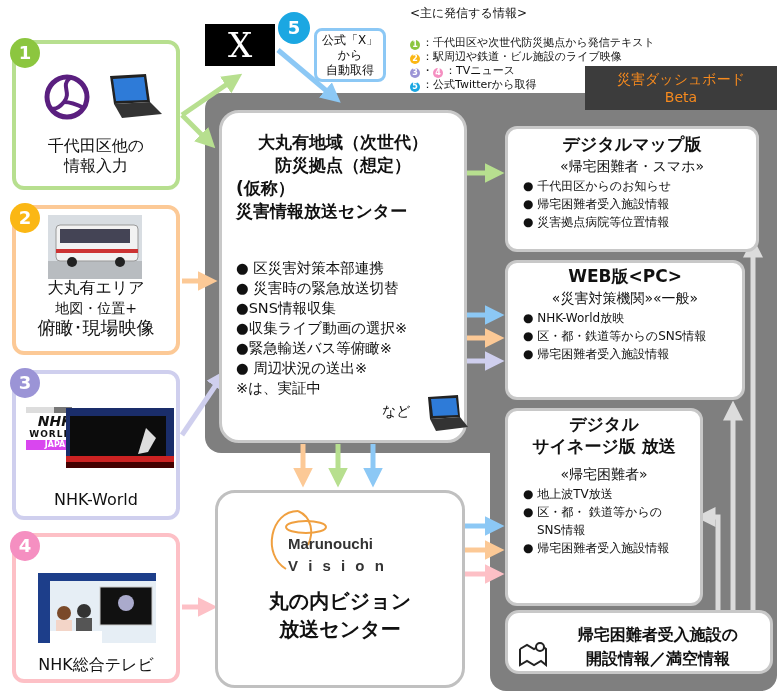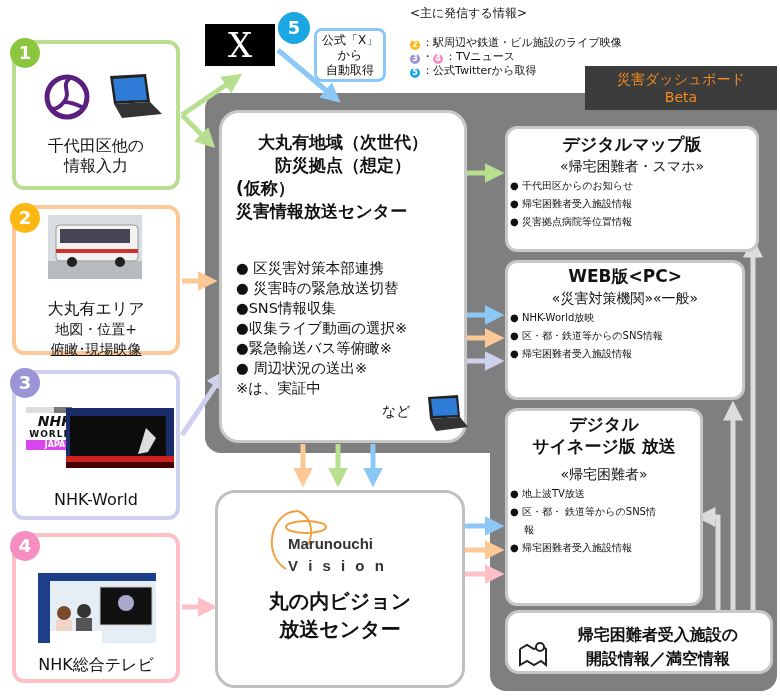--- a/index.html
+++ b/index.html
@@ -21,21 +21,21 @@
 
   
   .center { position: absolute; left: 219px; top: 110px; width: 248px; height: 333px; background: #fff; border: 3px solid #c8c8c8; border-radius: 20px; box-sizing: border-box; }
   .center-title { position: absolute; left: 0; right: 0; top: 18px; text-align: center; font-weight: bold; font-size: 17px; line-height: 23px; }
   .center-list { position: absolute; left: 14px; top: 145px; font-size: 14.5px; line-height: 20px; }
 
   
   .out { position: absolute; background: #fff; border: 3px solid #c8c8c8; border-radius: 12px; box-sizing: border-box; }
   .out-title { text-align: center; font-weight: bold; font-size: 17px; line-height: 22px; }
   .out-sub { text-align: center; font-size: 14px; line-height: 22px; }
-  .out-list { font-size: 10px; line-height: 18px; padding-left: 2px; }
+  .out-list { font-size: 12px; line-height: 18px; padding-left: 15px; }
   .out-list div { padding-left: 14px; text-indent: -14px; }
 
   .mv { position: absolute; left: 215px; top: 490px; width: 250px; height: 198px; background: #fff; border: 3px solid #c0c0c0; border-radius: 20px; box-sizing: border-box; }
 
   .legend { position: absolute; left: 410px; top: 6px; font-size: 11px; line-height: 14px; }
   .legend-title { font-size: 12px; margin-bottom: 16px; }
   .dot { display: inline-block; width: 10px; height: 10px; border-radius: 50%; color: #fff; font-size: 8px; line-height: 10px; text-align: center; vertical-align: -1px; margin-right: 2px; font-weight: bold; }
 
   .dash-label { position: absolute; left: 585px; top: 66px; width: 192px; height: 44px; background: #3c3c3c; color: #f68a1e; text-align: center; font-size: 14px; line-height: 18px; padding-top: 4px; box-sizing: border-box; }
 </style>
@@ -98,20 +98,21 @@
   <line x1="465" y1="550" x2="497" y2="550" stroke="#fcc996" stroke-width="5" marker-end="url(#ah-o)"></line>
   <line x1="465" y1="574" x2="497" y2="574" stroke="#fdc0c6" stroke-width="5" marker-end="url(#ah-p)"></line>
 
   <polyline points="718,612 718,517 703,517" fill="none" stroke="#dcdcdc" stroke-width="5" marker-end="url(#ah-w)"></polyline>
   <line x1="733" y1="612" x2="733" y2="408" stroke="#dcdcdc" stroke-width="5" marker-end="url(#ah-w)"></line>
   <line x1="753" y1="612" x2="753" y2="245" stroke="#dcdcdc" stroke-width="5" marker-end="url(#ah-w)"></line>
 </svg>
 
 <div class="legend">
   <div class="legend-title">&lt;主に発信する情報&gt;</div>
+  <div><span class="dot" style="background:#8cc63f">1</span><span>：千代田区や次世代防災拠点から発信テキスト</span></div>
   <div><span class="dot" style="background:#fbb714">2</span><span>：駅周辺や鉄道・ビル施設のライブ映像</span></div>
   <div><span class="dot" style="background:#9b94d6">3</span>・<span class="dot" style="background:#f58fc1">4</span><span>：TVニュース</span></div>
   <div><span class="dot" style="background:#1ba7e2">5</span><span>：公式Twitterから取得</span></div>
 </div>
 
 <div class="abs" style="left:205px; top:24px; width:70px; height:42px; background:#000; color:#fff; font-size:34px; line-height:42px; text-align:center; font-family:'DejaVu Serif', serif;">X</div>
 <div class="abs badge" style="left:278px; top:12px; background:#1ba7e2; width:32px; height:32px; line-height:32px;">5</div>
 <div class="abs" style="left:314px; top:28px; width:72px; height:54px; border:3px solid #8cc8f5; border-radius:8px; background:#fff; font-size:12px; line-height:15px; text-align:center; box-sizing:border-box; padding-top:2px;">
   <div>公式「X」</div>
   <div>から</div>
@@ -140,24 +141,24 @@
   <div class="badge" style="background:#fbb714">2</div>
   <svg class="abs" style="left:32px; top:6px;" width="94" height="64">
     <rect width="94" height="64" fill="#d8dde2"></rect>
     <rect y="46" width="94" height="18" fill="#b8bcc0"></rect>
     <rect x="8" y="10" width="82" height="36" rx="4" fill="#f2f2f2" stroke="#999"></rect>
     <rect x="12" y="14" width="70" height="14" fill="#445"></rect>
     <rect x="8" y="34" width="82" height="4" fill="#c33"></rect>
     <circle cx="24" cy="47" r="5" fill="#222"></circle>
       <circle cx="72" cy="47" r="5" fill="#222"></circle>
   </svg>
-  <div class="src-label" style="top:90px;">
+  <div class="src-label" style="top:69px;">
     <div style="font-size:16px;">大丸有エリア</div>
     <div style="font-size:14px;">地図・位置+</div>
-    <div style="font-size:14px;text-decoration:underline;">俯瞰･現場映像</div>
+    <div style="font-size:18px;">俯瞰･現場映像</div>
   </div>
 </div>
 
 <div class="src src3">
   <div class="badge" style="background:#9b94d6">3</div>
   <div class="abs" style="left:10px; top:33px; width:46px; height:50px; background:#fff; text-align:right; font-weight:bold;">
     <div style="height:6px; background:linear-gradient(90deg,#ddd 60%,#777 60%);"></div>
     <div style="font-size:14px; font-style:italic; line-height:16px;">NHK</div>
     <div style="font-size:9px; line-height:11px; letter-spacing:1px;">WORLD</div>
     <div style="font-size:8px; line-height:10px; background:#d946ef; color:#fff;">JAPAN</div>

